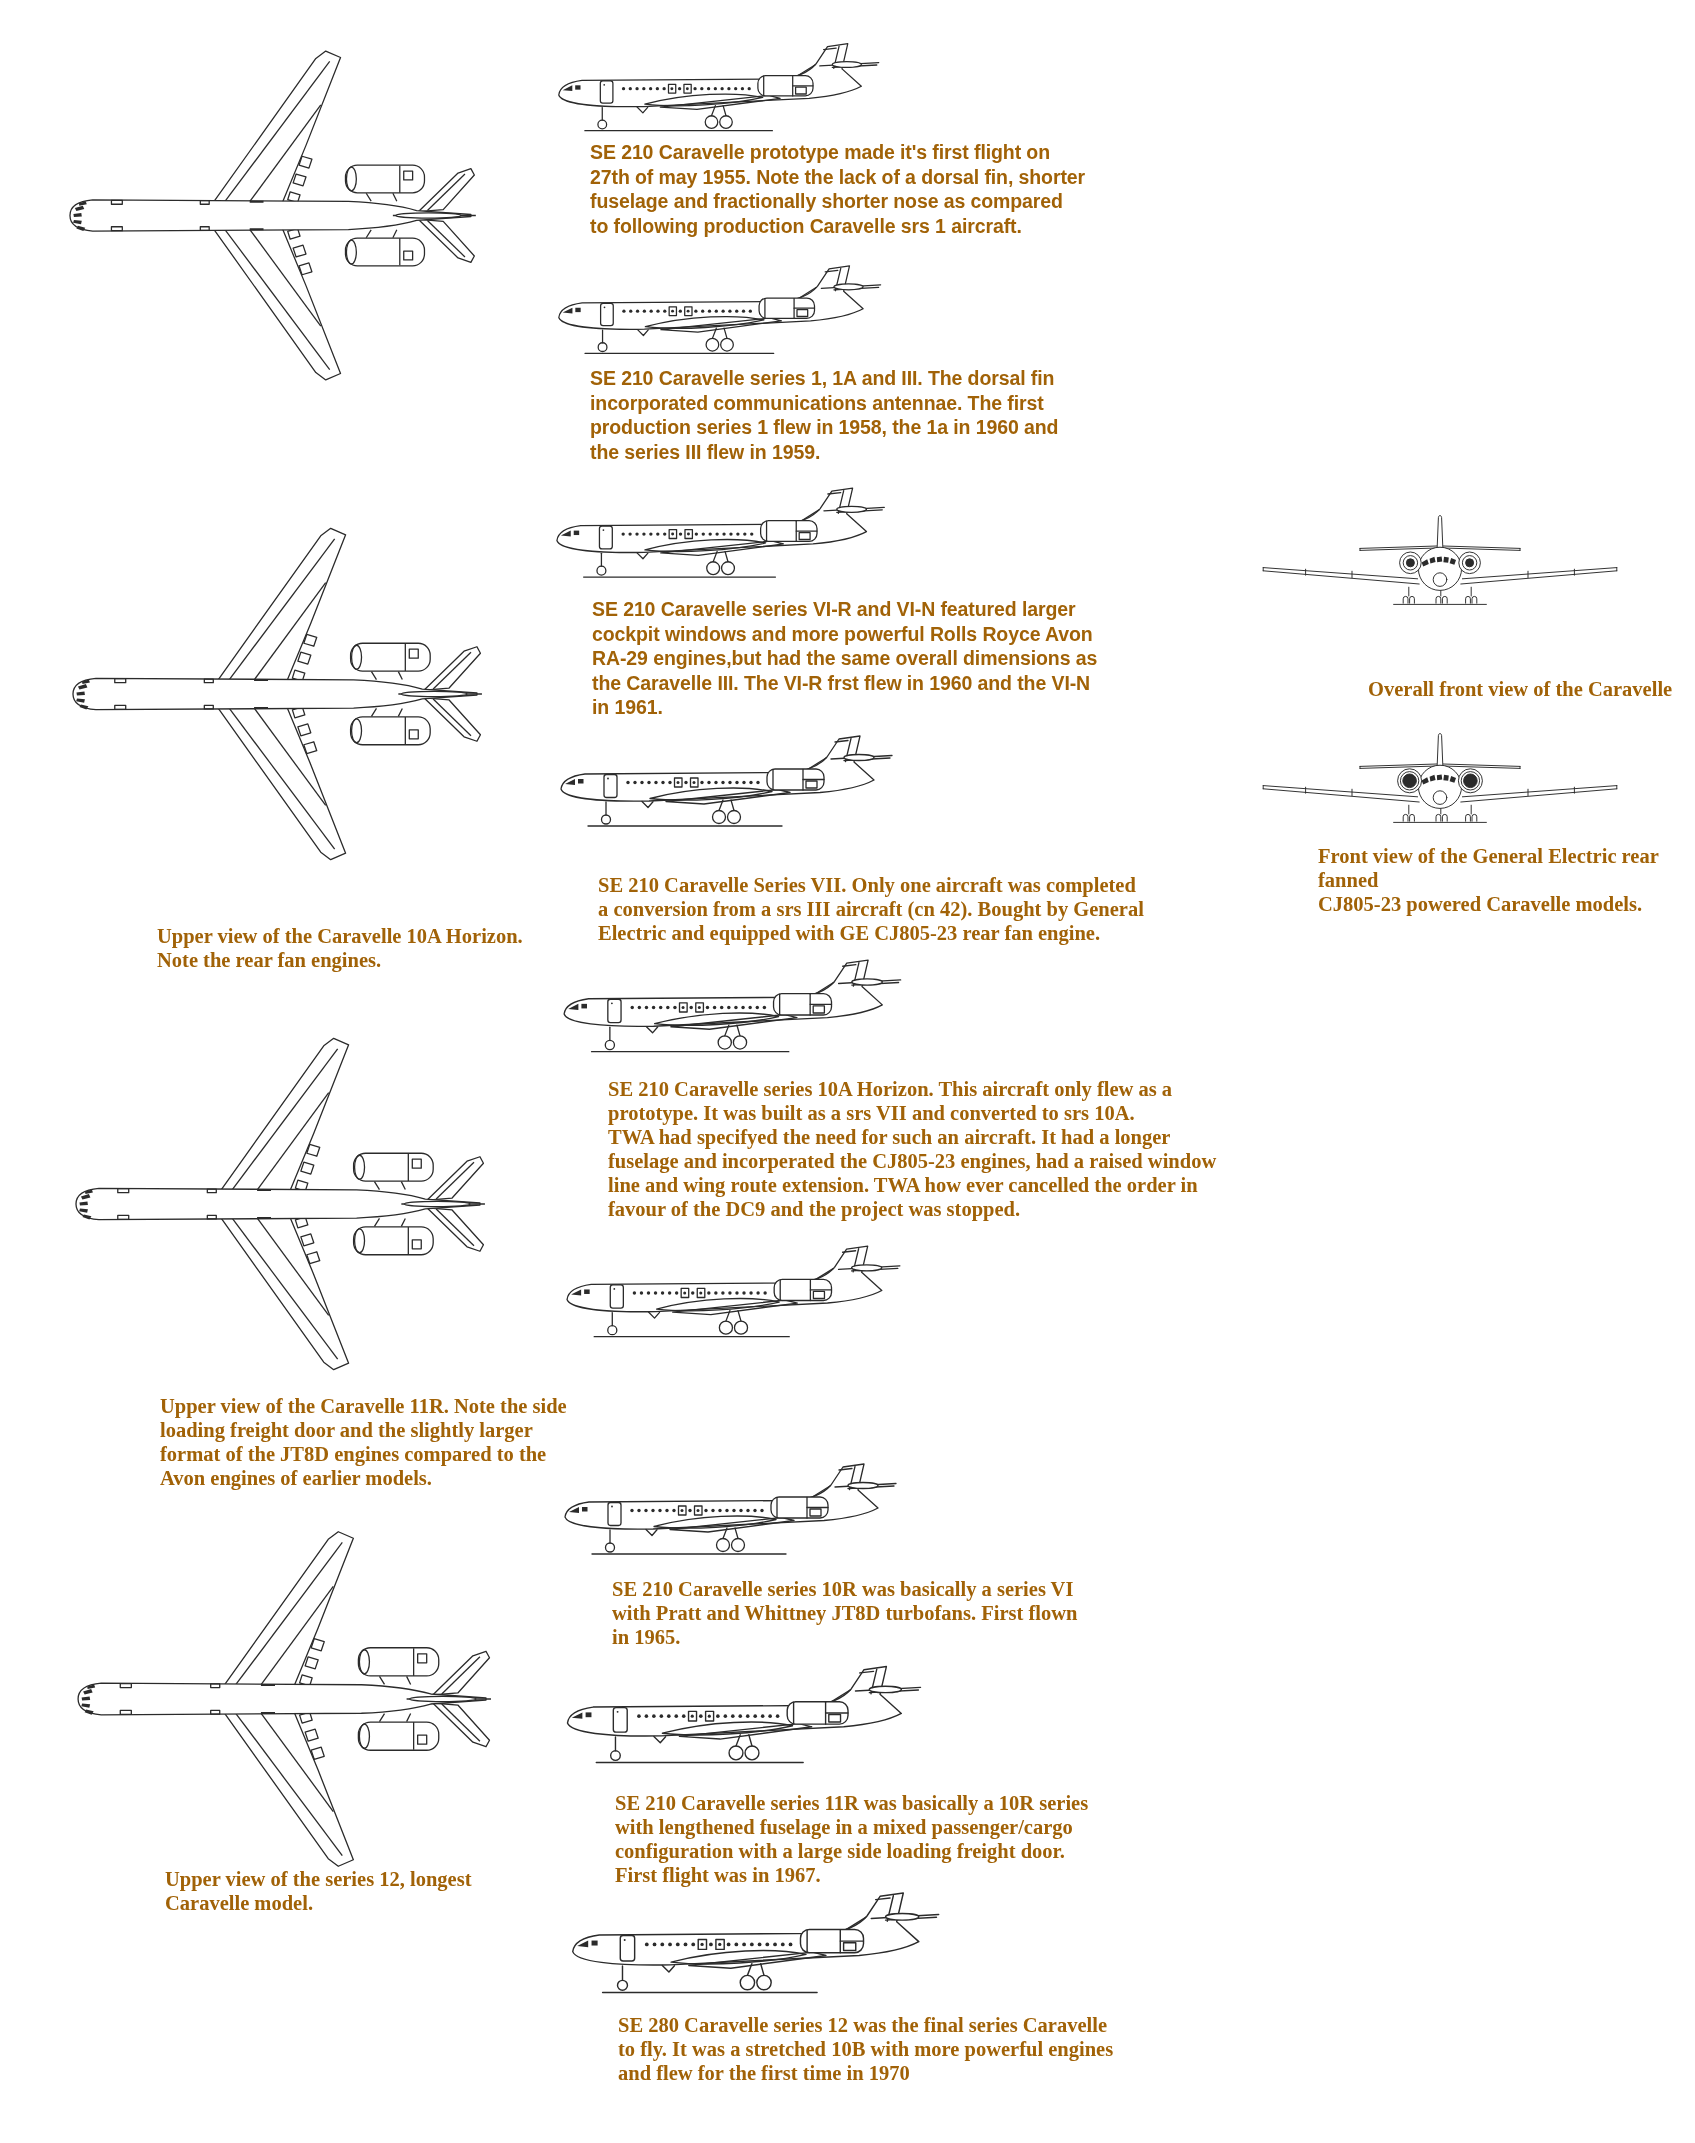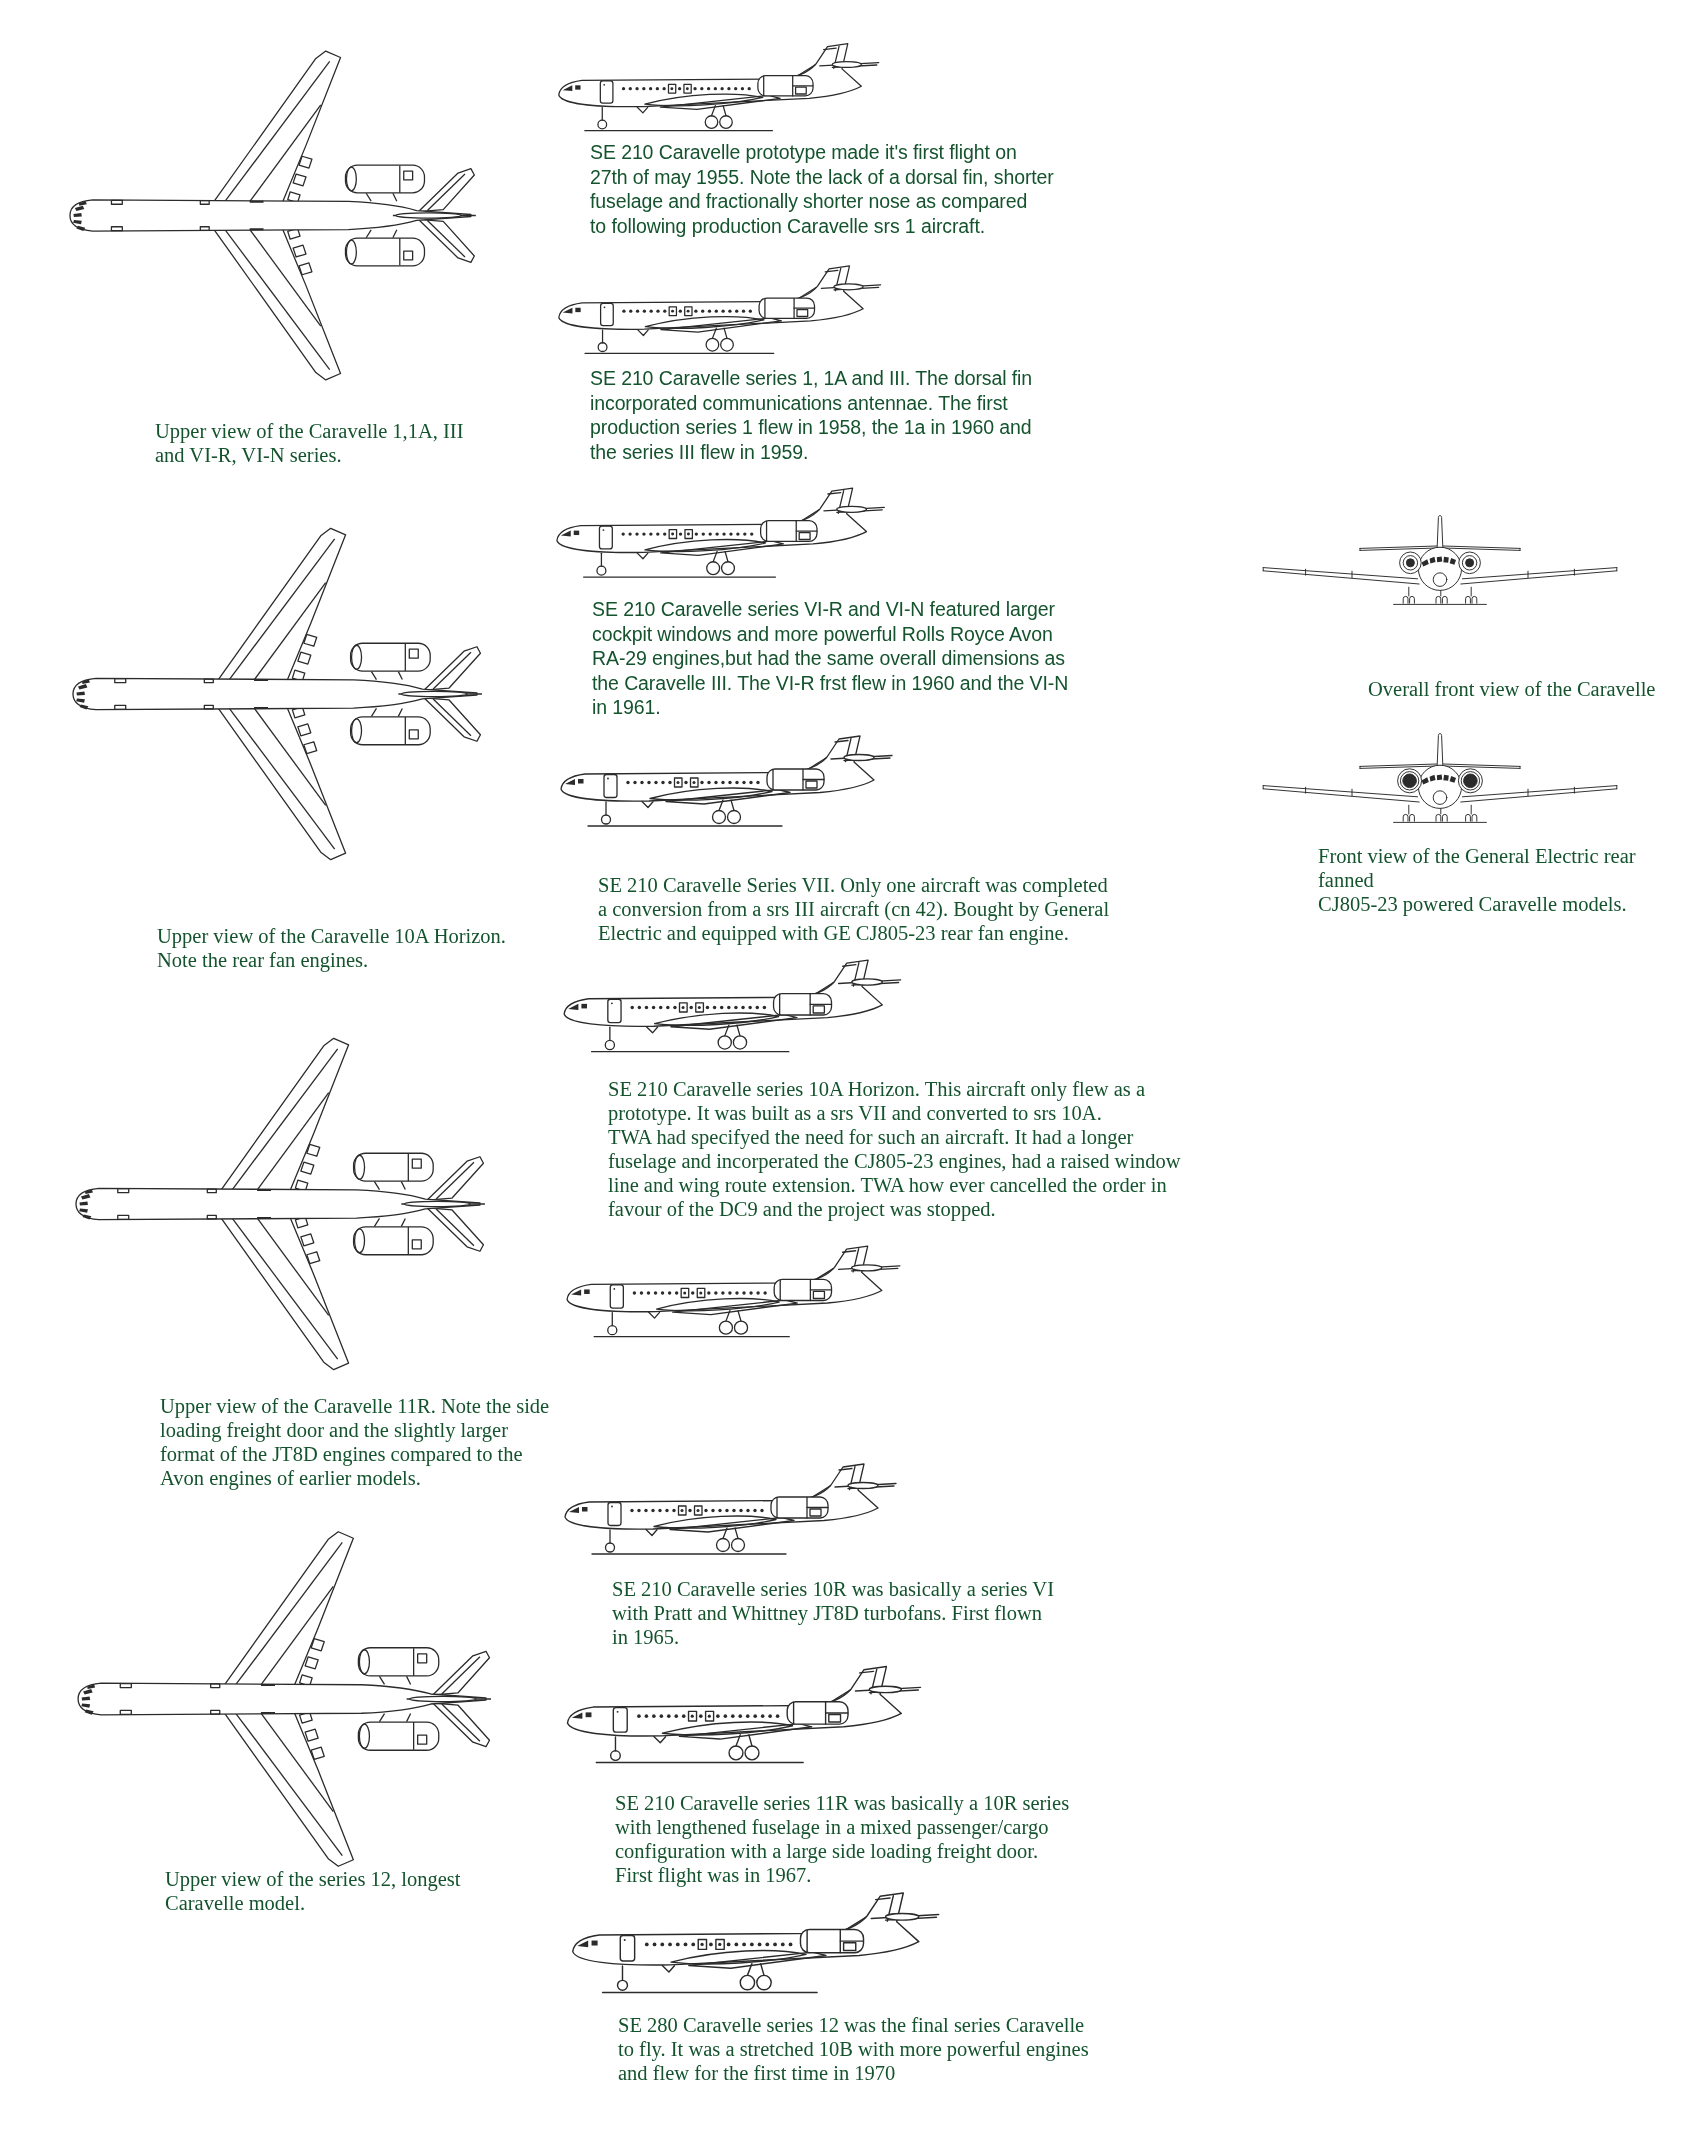--- a/index.html
+++ b/index.html
@@ -8,23 +8,23 @@
     background:#ffffff;
     font-family:"Liberation Serif", serif;
     position:relative;
     color:#101010;
   }
   .page{position:absolute;inset:0;}
   .fig{position:absolute;}
   .fig svg{display:block;width:100%;height:100%;}
   .caption{
     position:absolute;
-    font-weight:normal;
+    font-weight:bold;
     white-space:pre-line;
-    color:#14532d;
+    color:#a16207;
   }
   .caption.sans{
     font-family:"Liberation Sans", sans-serif;
     font-size:19.5px;
     line-height:1.26;
     letter-spacing:-0.1px;
   }
   .caption.serif{
     font-family:"Liberation Serif", serif;
     font-size:20.5px;
@@ -244,22 +244,20 @@
   </defs>
 </svg>
 
 <div class="page">
 
   <div class="fig t1">
     <svg>
         <use href="#top-view"></use>
       </svg>
   </div>
-  <div class="caption serif ct1">Upper view of the Caravelle 1,1A, III
-and VI-R, VI-N series.</div>
 
   <div class="fig t2">
     <svg>
         <use href="#top-view"></use>
       </svg>
   </div>
   <div class="caption serif ct2">Upper view of the Caravelle 10A Horizon.
 Note the rear fan engines.</div>
 
   <div class="fig t3">

